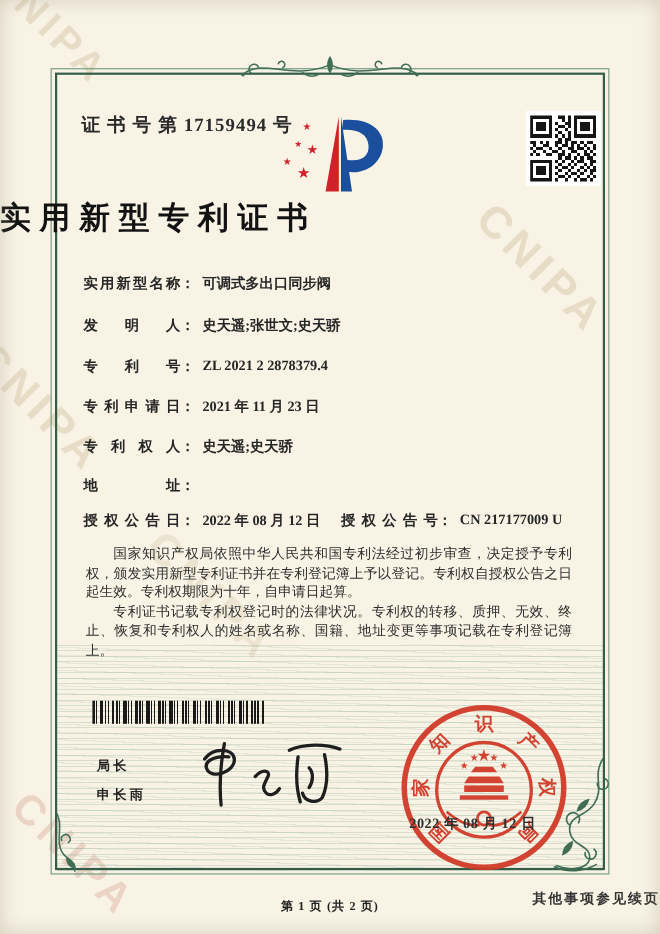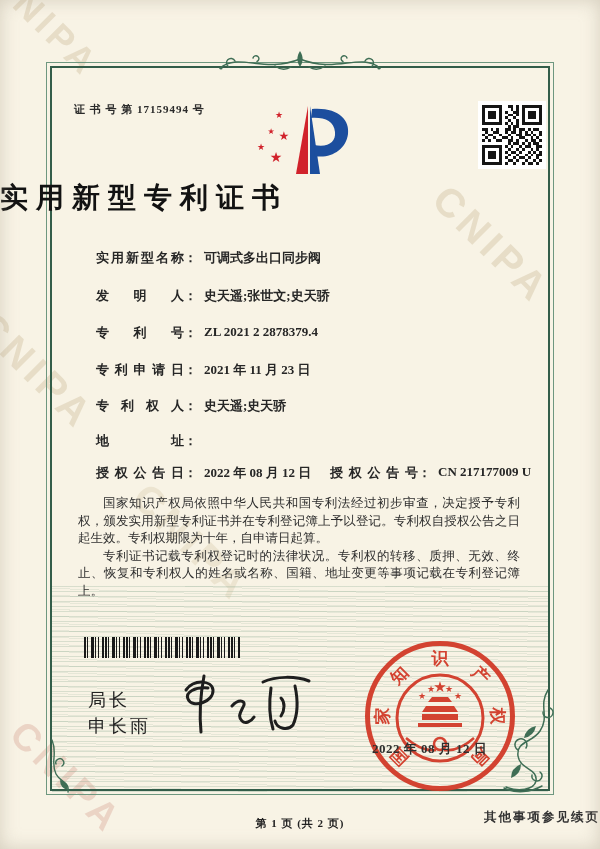--- a/index.html
+++ b/index.html
@@ -29,34 +29,34 @@
     content:"";position:absolute;inset:3px;border:2px solid #335d49;
   }
   .guilloche{
     position:absolute;left:52px;top:586px;width:496px;height:206px;
     background:
       repeating-linear-gradient(0deg, rgba(120,158,132,.25) 0 1px, rgba(255,255,255,0) 1px 5px),
       repeating-linear-gradient(2deg, rgba(120,158,132,.14) 0 1px, rgba(255,255,255,0) 1px 7px);
   }
   .orn{color:#3f6e55;}
   .cert-no{
-    left:74px;top:102px;font-size:11px;letter-spacing:1px;color:#2a2a2a;font-weight:600;
+    left:74px;top:102px;font-size:17px;letter-spacing:1px;color:#2a2a2a;font-weight:600;
   }
   .logo{left:246px;top:98px;width:112px;height:84px;}
   .qr{
     left:478px;top:101px;width:68px;height:68px;background:#ffffff;
     padding:4px;box-sizing:border-box;
   }
   .title{
     left:0;right:0;top:179px;margin:0;
     font-size:28px;font-weight:700;letter-spacing:8px;color:#121212;
   }
   .frow{
     position:absolute;left:76px;width:450px;display:flex;
-    font-size:13px;font-weight:600;color:#262626;white-space:nowrap;margin-left:20px;
+    font-size:13px;font-weight:600;color:#262626;white-space:nowrap;
   }
   .flabel{display:inline-block;width:88px;text-align:justify;text-align-last:justify;}
   .fcolon{margin-right:7px;}
   .fgroup{display:flex;}
   .body-text{
     position:absolute;left:78px;top:495px;width:442px;
     font-size:12.5px;line-height:17.6px;text-align:justify;
     color:#2e2e2e;font-weight:500;
   }
   .body-text p{margin:0;text-indent:2em;}
@@ -65,21 +65,21 @@
     background:repeating-linear-gradient(90deg,
       #191919 0 2px, transparent 2px 3px,
       #191919 3px 4px, transparent 4px 7px,
       #191919 7px 10px, transparent 10px 11px,
       #191919 11px 12px, transparent 12px 14px,
       #191919 14px 15px, transparent 15px 18px,
       #191919 18px 20px, transparent 20px 21px);
   }
   .officer{
     font-family:"Liberation Sans","DejaVu Sans",sans-serif;
-    font-size:18px;font-weight:400;letter-spacing:3px;color:#222222;
+    font-size:12px;font-weight:700;letter-spacing:3px;color:#222222;
   }
   #officer-title{left:88px;top:688px;}
   #officer-name{left:88px;top:714px;text-align:center;}
   .signature{left:168px;top:666px;width:152px;height:78px;}
   .seal{left:364px;top:640px;width:152px;height:152px;opacity:.95;}
   .seal-char{
     position:absolute;left:67px;top:67px;width:18px;height:18px;
     line-height:18px;text-align:center;font-size:17px;font-weight:700;
     color:#d23a28;
   }

